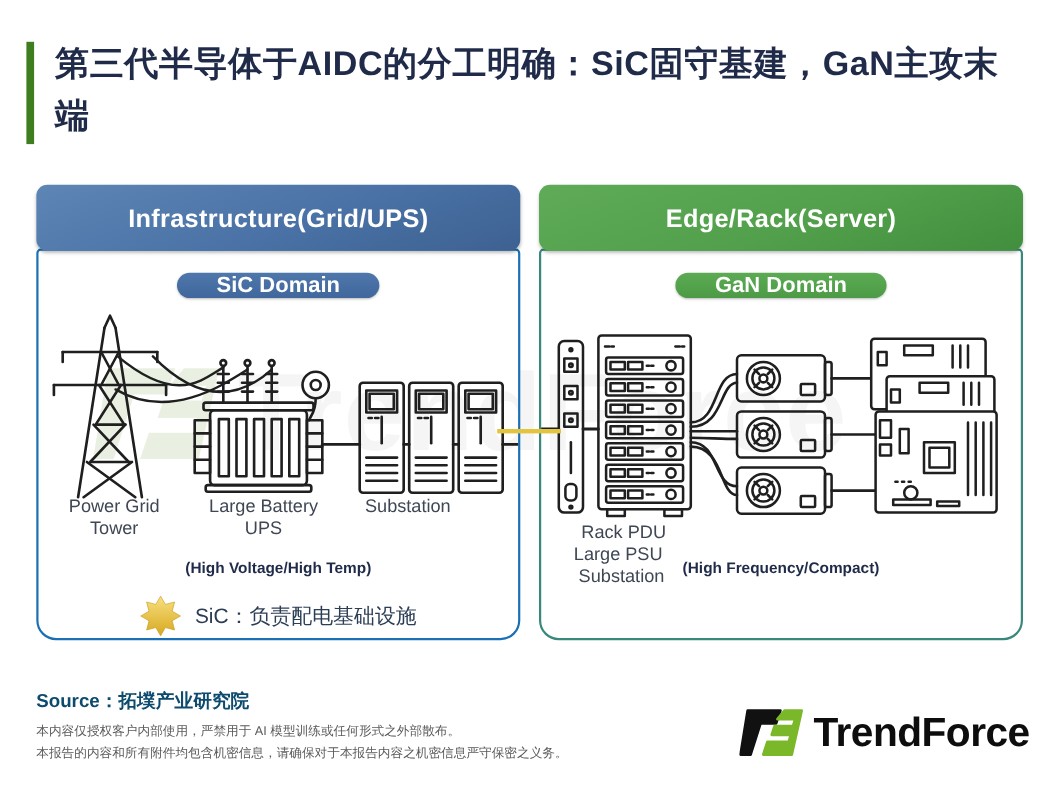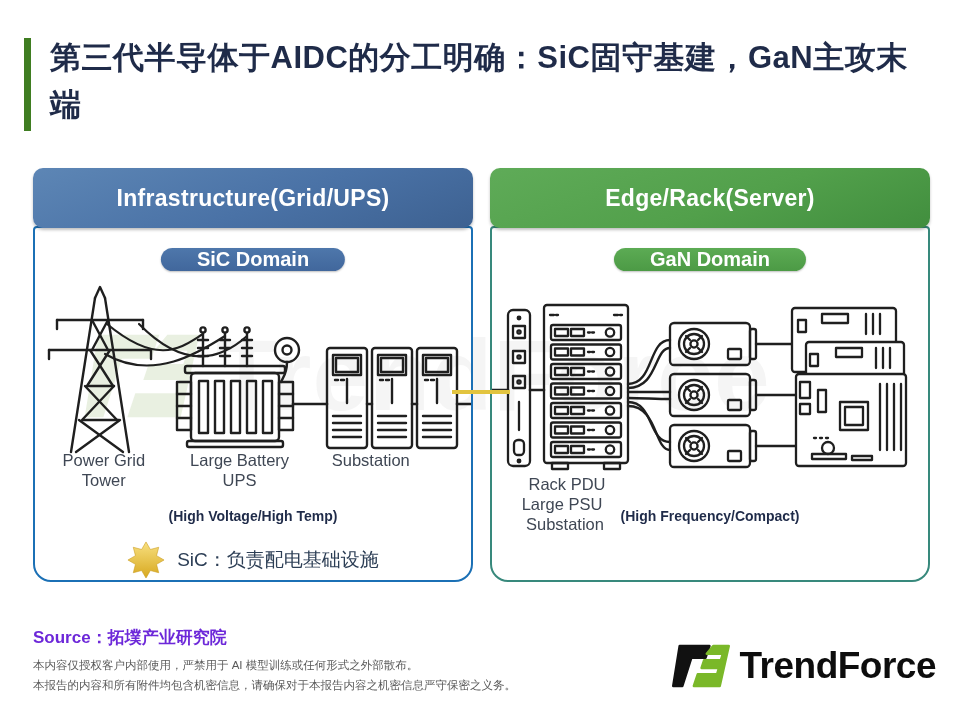--- a/index.html
+++ b/index.html
@@ -66,21 +66,21 @@
   .highlight-row{
     position:absolute;top:312px;left:0;width:436px;height:40px;
     display:flex;align-items:center;justify-content:center;gap:12px;
   }
   .highlight-text{font-size:19px;color:#2c3e55;}
 
   
   .connector{position:absolute;left:452px;top:390px;width:58px;height:4px;background:var(--connector_yellow,#e2c43f);z-index:4;}
 
   
-  .source-line{position:absolute;left:33px;top:626px;font-size:17px;font-weight:bold;color:#6d28d9;}
+  .source-line{position:absolute;left:33px;top:626px;font-size:17px;font-weight:bold;color:#0c4a6e;}
   .disclaimer{position:absolute;left:33px;top:656px;font-size:11.5px;color:#5a5a5a;line-height:1.7;}
   .brand{position:absolute;right:24px;top:642px;display:flex;align-items:center;gap:10px;}
   .brand-text{font-size:37px;font-weight:bold;color:#0d0d0d;letter-spacing:-0.5px;}
 
   svg.lineart{display:block;}
   .lineart *{vector-effect:non-scaling-stroke;}
 </style>
 </head>
 <body>
 

